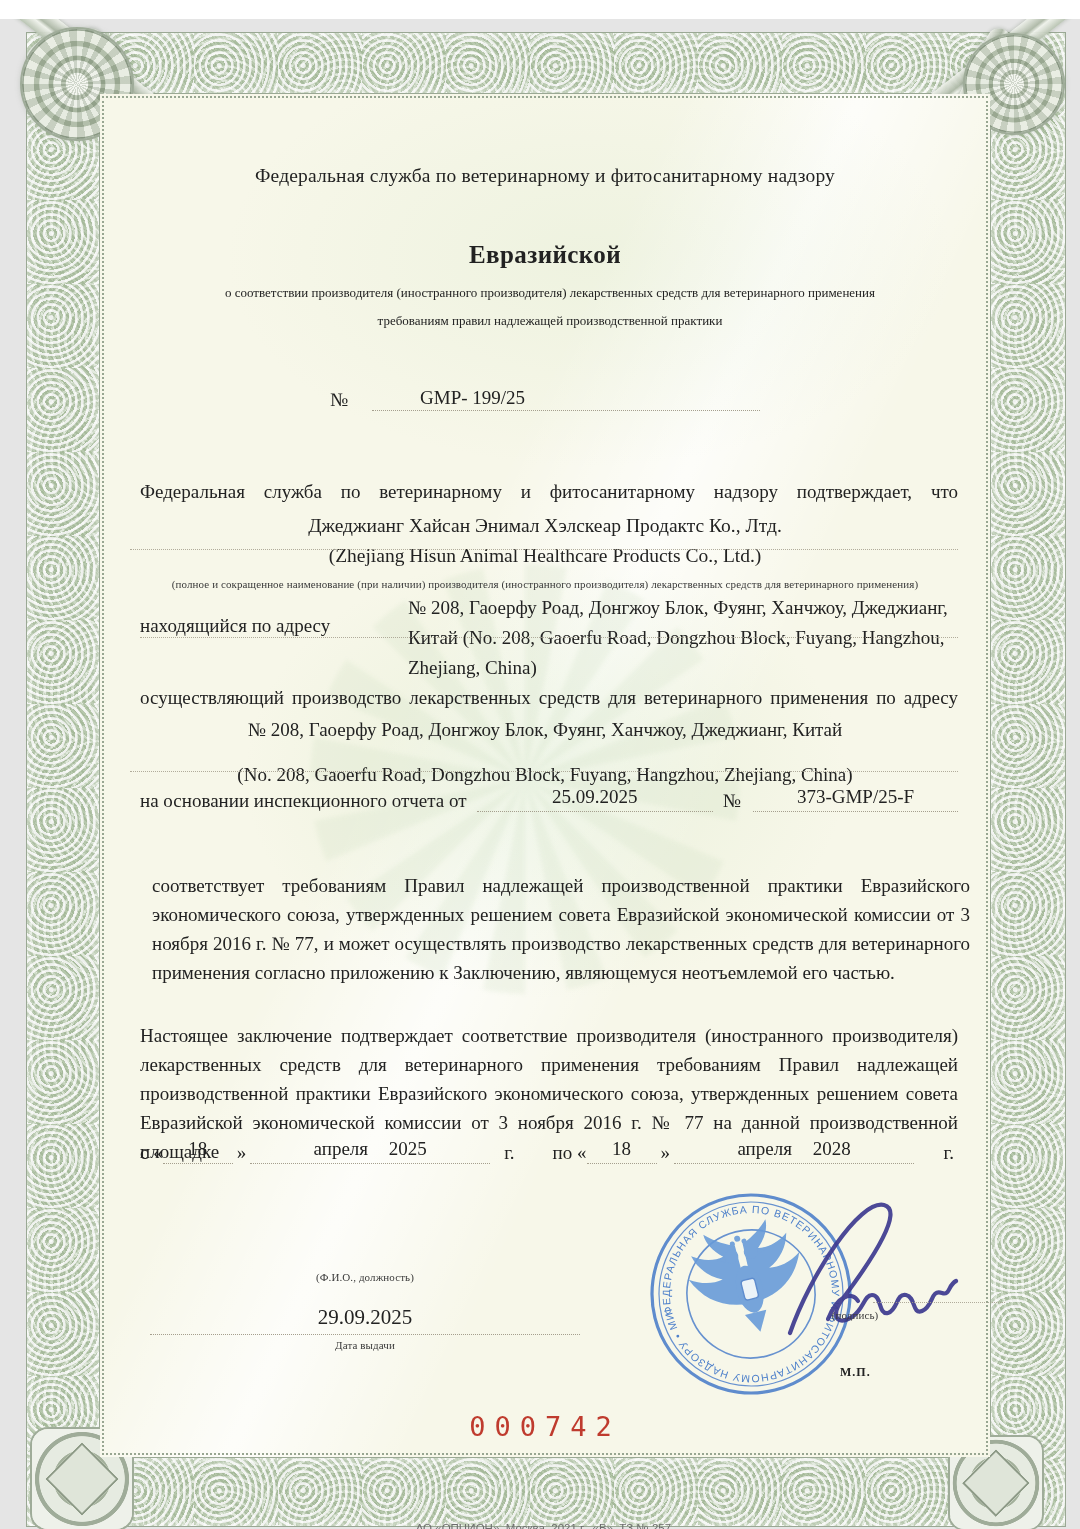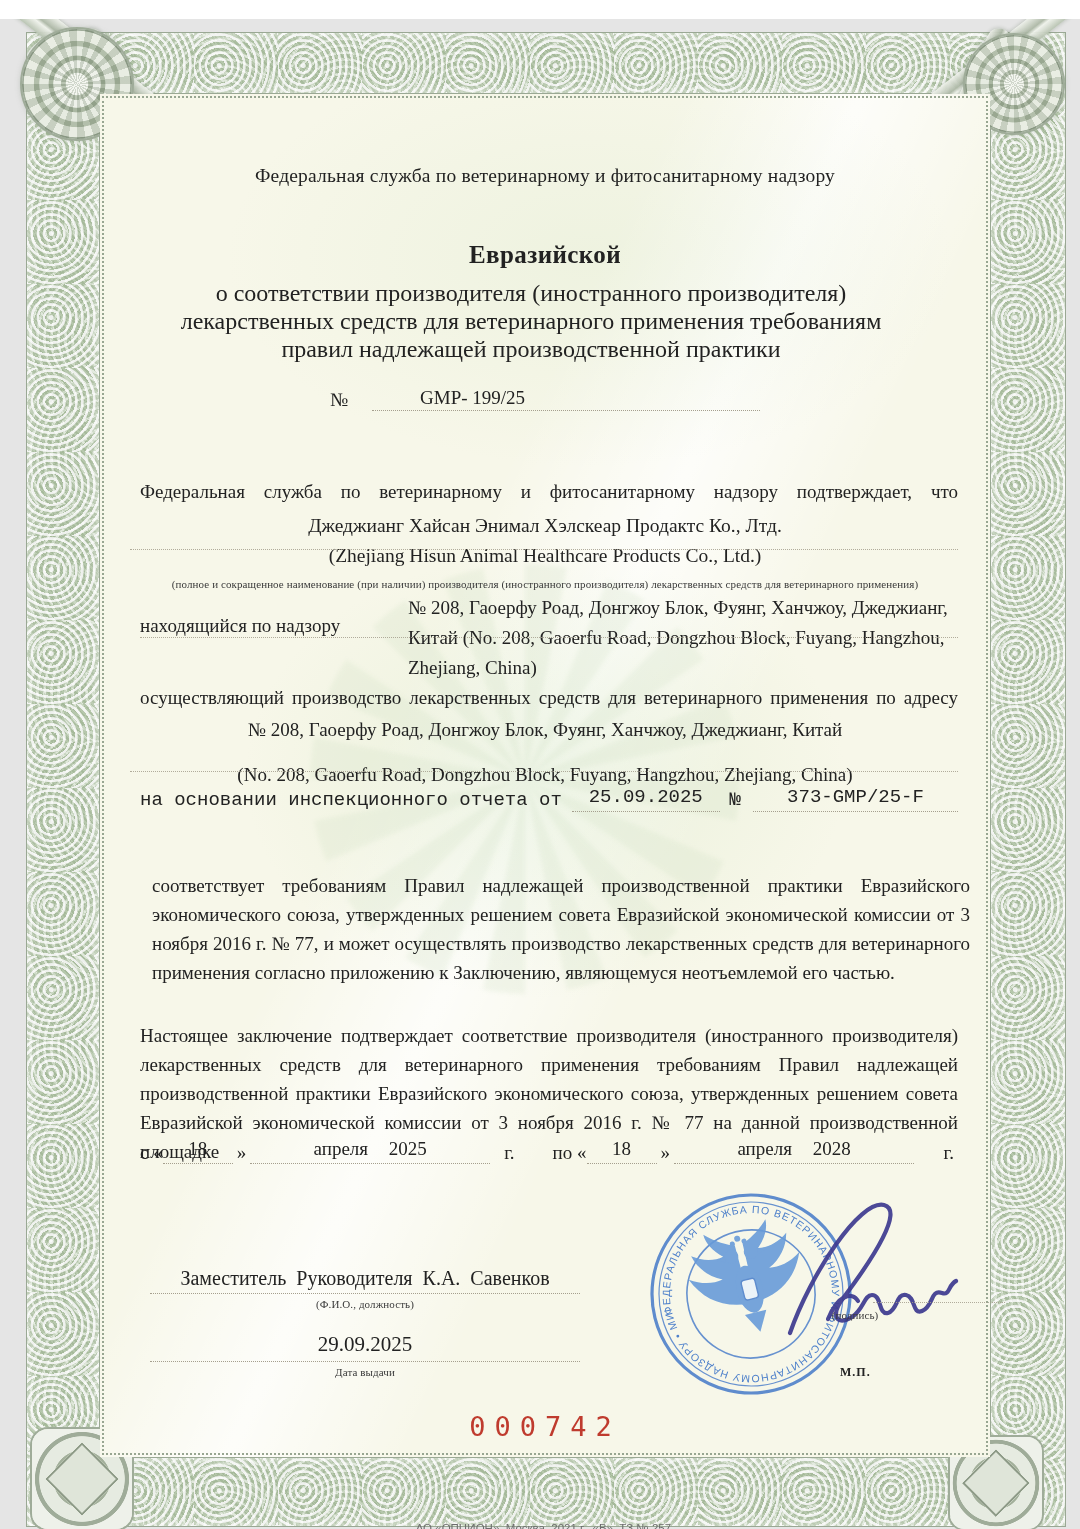--- a/index.html
+++ b/index.html
@@ -61,40 +61,40 @@
     background:repeating-conic-gradient(rgba(205,222,193,.5) 0 11.25deg, rgba(255,255,255,0) 11.25deg 22.5deg);
     filter:blur(2px);z-index:6;}
 
   .layer{position:absolute;inset:0;z-index:7;}
   .abs{position:absolute;}
   .center{text-align:center;}
   .rule{position:absolute;border-bottom:1.6px dotted #a59f8e;opacity:.85;}
 
   .agency{left:100px;top:146px;width:890px;font-size:19.5px;letter-spacing:.2px;}
   .title{left:100px;top:222px;width:890px;font-size:25px;font-weight:bold;letter-spacing:.4px;}
-  .subtitle{left:176px;top:260px;width:710px;font-size:24px;line-height:28px;}
+  .subtitle{left:195px;top:260px;width:710px;font-size:13px;line-height:28px;}
 
   .number-row{left:100px;top:368px;width:890px;display:flex;justify-content:center;align-items:flex-end;font-size:19px;}
   .number-blank{width:340px;border-bottom:1.6px dotted #a59f8e;margin-left:24px;padding-left:48px;padding-bottom:1px;}
   .bold{font-weight:normal;}
 
   .bodytext{font-size:19px;line-height:29px;}
   .confirm{left:140px;top:458px;width:818px;text-align:justify;text-align-last:justify;}
   .company-ru{left:100px;top:496px;width:890px;font-size:19.5px;}
   .company-en{left:100px;top:526px;width:890px;font-size:19.5px;}
   .caption{font-size:11px;color:#3a3a3a;letter-spacing:.1px;}
   .company-caption{left:100px;top:559px;width:890px;}
 
   .loc-label{left:140px;top:596px;font-size:19px;}
   .loc-address{left:408px;top:574px;width:556px;font-size:19px;line-height:30px;}
   .prod-line{left:140px;top:664px;width:818px;text-align:justify;text-align-last:justify;}
   .prod-ru{left:100px;top:700px;width:890px;font-size:19px;}
   .prod-en{left:100px;top:745px;width:890px;font-size:19px;}
 
-  .report-row{left:140px;top:770px;width:818px;display:flex;align-items:flex-start;font-size:19px;font-family:Liberation Mono, monospace;}
+  .report-row{left:140px;top:770px;width:818px;display:flex;align-items:center;font-size:19px;}
   .blank{border-bottom:1.6px dotted #a59f8e;position:relative;}
   .fill{display:block;text-align:center;position:relative;top:-3px;}
   .report-date-blank{flex:1 1 auto;margin:0 10px;}
   .report-num-blank{width:205px;margin-left:12px;}
 
   .para1{left:152px;top:852px;width:818px;text-align:justify;}
   .para2{left:140px;top:1002px;width:818px;text-align:justify;}
 
   .validity-row{left:140px;top:1122px;width:820px;display:flex;align-items:flex-end;font-size:19px;white-space:nowrap;}
   .v-day{width:70px;}
@@ -155,21 +155,21 @@
       <span>№</span>
       <span class="number-blank"><span>GMP- </span><span class="bold">199/25</span></span>
     </div>
 
     <div class="abs confirm bodytext">Федеральная служба по ветеринарному и фитосанитарному надзору подтверждает, что</div>
     <div class="abs company-ru center">Джеджианг Хайсан Энимал Хэлскеар Продактс Ко., Лтд.</div>
     <div class="abs company-en center">(Zhejiang Hisun Animal Healthcare Products Co., Ltd.)</div>
     <div class="rule" style="left:130px;top:530px;width:828px;"></div>
     <div class="abs company-caption caption center">(полное и сокращенное наименование (при наличии) производителя (иностранного производителя) лекарственных средств для ветеринарного применения)</div>
 
-    <div class="abs loc-label">находящийся по надзору</div>
+    <div class="abs loc-label">находящийся по адресу</div>
     <div class="abs loc-address">№ 208, Гаоерфу Роад, Донгжоу Блок, Фуянг, Ханчжоу, Джеджианг, Китай (No. 208, Gaoerfu Road, Dongzhou Block, Fuyang, Hangzhou, Zhejiang, China)</div>
     <div class="rule" style="left:140px;top:618px;width:818px;"></div>
 
     <div class="abs prod-line bodytext">осуществляющий производство лекарственных средств для ветеринарного применения по адресу</div>
     <div class="abs prod-ru center">№ 208, Гаоерфу Роад, Донгжоу Блок, Фуянг, Ханчжоу, Джеджианг, Китай</div>
     <div class="abs prod-en center">(No. 208, Gaoerfu Road, Dongzhou Block, Fuyang, Hangzhou, Zhejiang, China)</div>
     <div class="rule" style="left:130px;top:752px;width:828px;"></div>
 
     <div class="abs report-row">
       <span>на основании инспекционного отчета от</span>
@@ -200,21 +200,20 @@
           <span class="fill">18</span>
         </span>
       <span class="vq">»</span>
       <span class="blank v-my">
           <span class="fill">апреля 2028</span>
         </span>
       <span class="vg-last">г.</span>
     </div>
 
     <div class="abs sign-block">
-      <div class="sign-name">Заместитель Руководителя К.А. Савенков</div>
       <div class="sign-name-caption caption">(Ф.И.О., должность)</div>
       <div class="issue-date">29.09.2025</div>
       <div class="issue-caption caption">Дата выдачи</div>
     </div>
 
     <div class="abs stamp-wrap">
       <svg width="206" height="206" viewBox="0 0 206 206">
         <g fill="none" stroke="#3f76c8">
           <circle cx="103" cy="103" r="99" stroke-width="3.2" opacity=".9"></circle>
           <circle cx="103" cy="103" r="92" stroke-width="1.2" opacity=".85"></circle>

